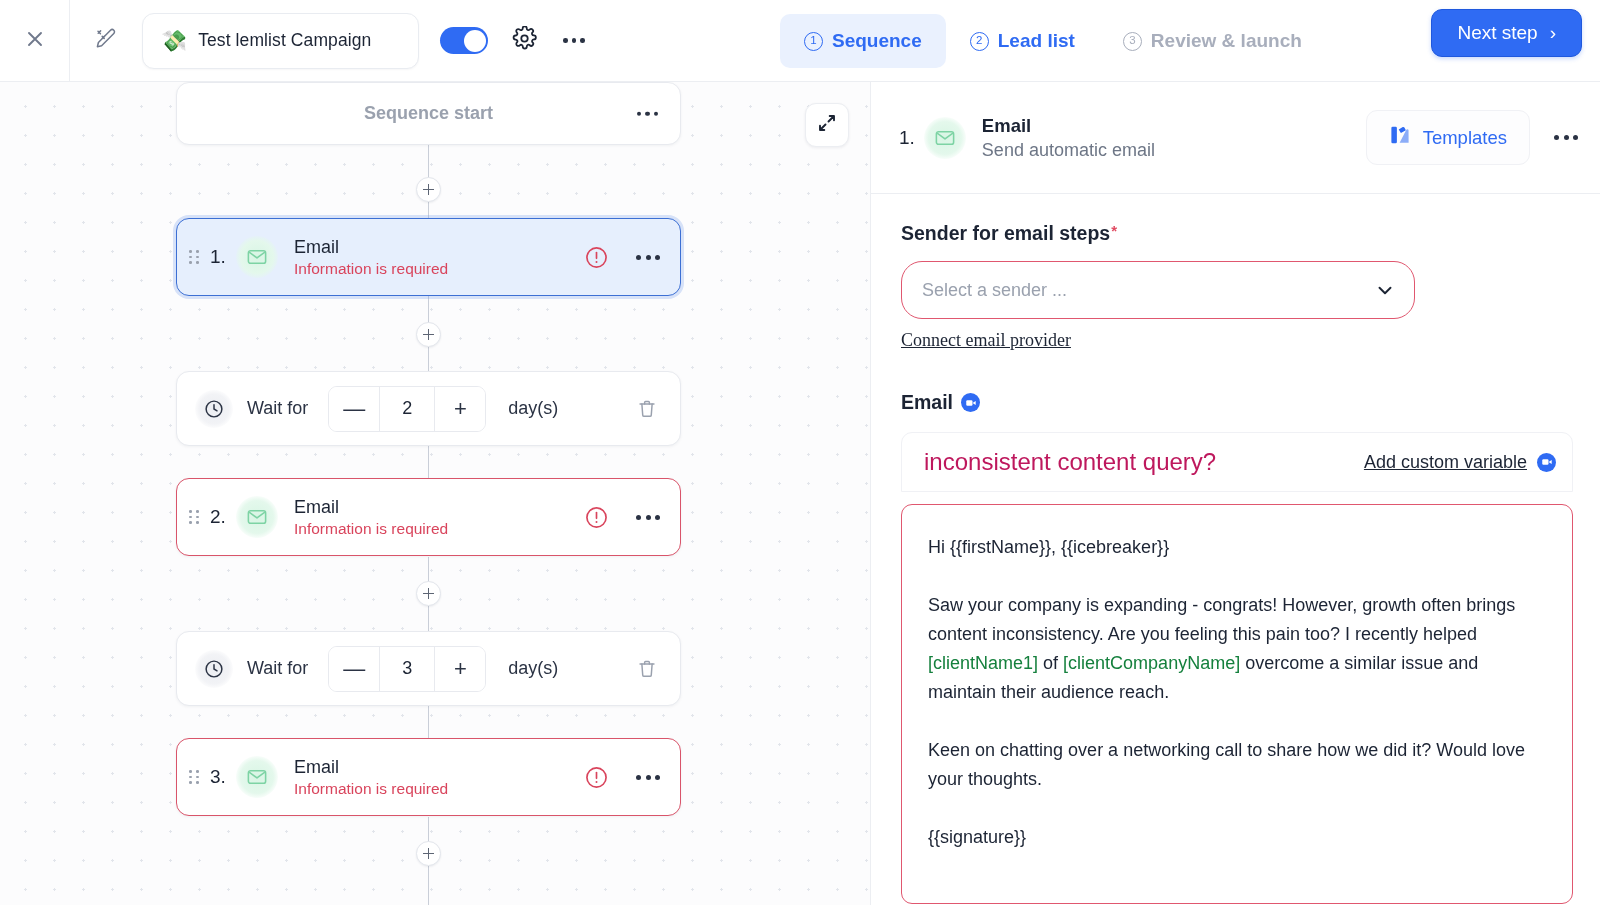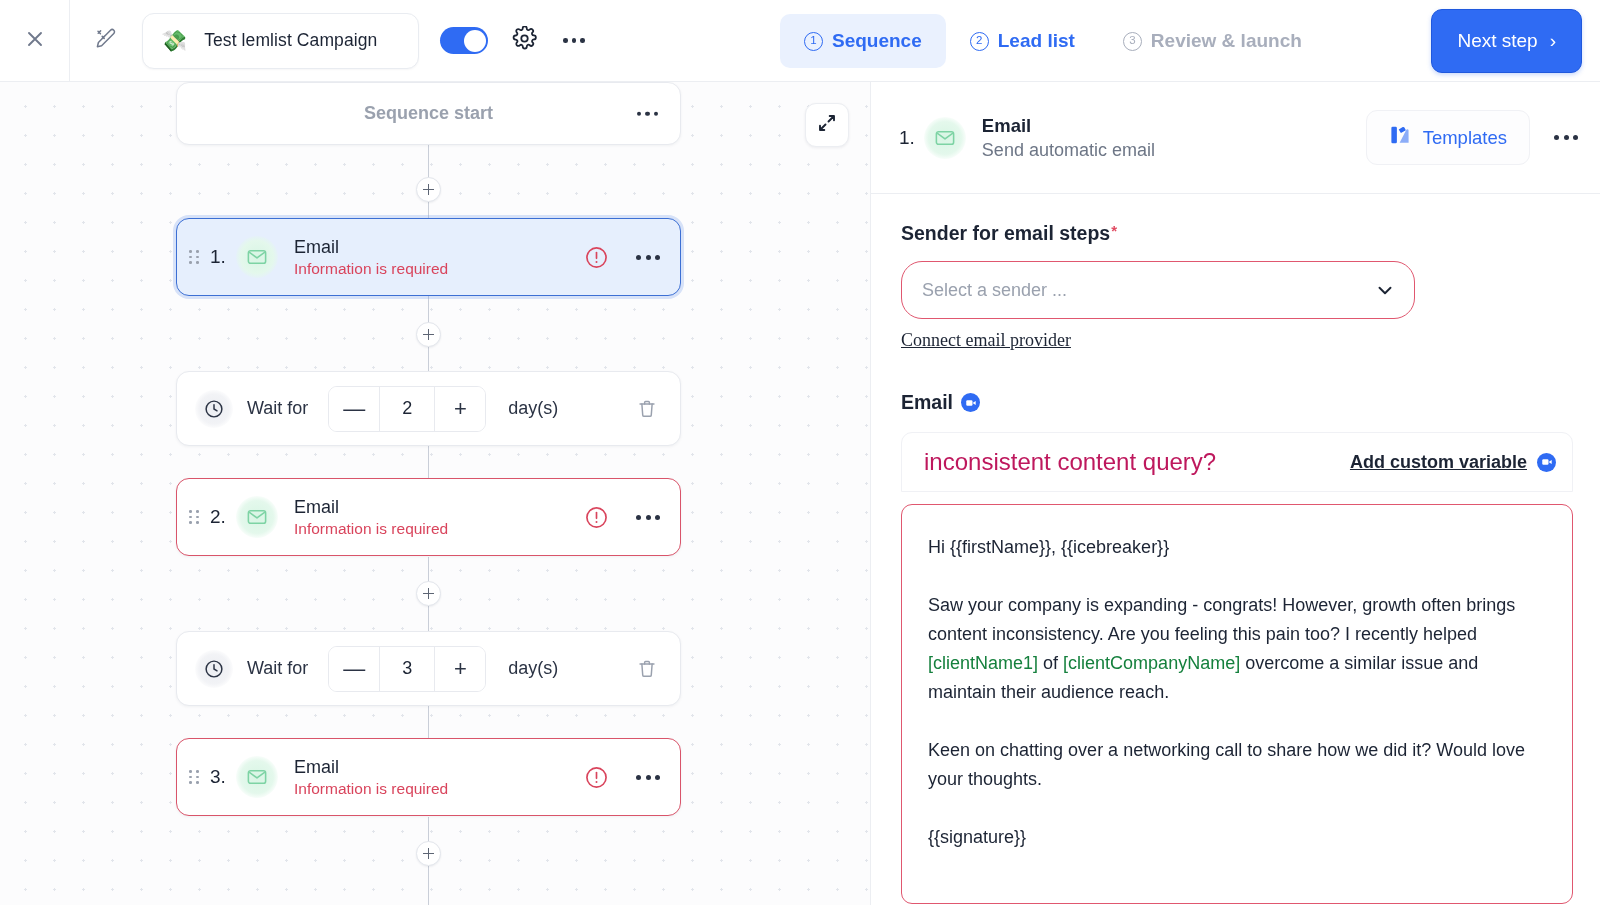--- a/index.html
+++ b/index.html
@@ -43,21 +43,21 @@
     height: 56px;
     padding: 0 22px 0 18px;
     min-width: 277px;
     border: 1px solid #e9ecf1;
     border-radius: 12px;
     background: #fff;
     box-shadow: 0 1px 2px rgba(20,30,60,.04);
     cursor: text;
   }
   .name-emoji { font-size: 21px; line-height: 1; }
-  .name-text { font-size: 17.5px; color: #1c2434; letter-spacing: .1px; margin-left: 6px; }
+  .name-text { font-size: 17.5px; color: #1c2434; letter-spacing: .1px; }
 
   .toggle {
     margin-left: 21px;
     width: 48px; height: 27px;
     border-radius: 14px;
     background: #2f6bf3;
     position: relative;
     cursor: pointer;
     flex: none;
   }
@@ -102,21 +102,21 @@
     border: 1.4px solid currentColor;
     font-size: 11.5px;
     font-weight: normal;
     display: flex; align-items: center; justify-content: center;
     line-height: 1;
   }
 
   .next-btn {
     position: absolute;
     right: 18px; top: 9px;
-    height: 64px;
+    height: 48px;
     padding: 0 25px;
     border-radius: 11px;
     background: #2f6bf3;
     border: 1px solid #1f58dd;
     color: #fff;
     font-size: 19px;
     display: flex; align-items: center; gap: 12px;
     cursor: pointer;
     box-shadow: 0 2px 4px rgba(47,107,243,.25);
   }
@@ -350,21 +350,21 @@
   .subject-row {
     margin-top: 18px;
     width: 672px; height: 60px;
     border: 1px solid #f0f1f5;
     border-radius: 11px 11px 0 0;
     background: #fff;
     display: flex; align-items: center;
     padding: 0 16px 0 22px;
   }
   .subject-val { font-size: 24px; color: #be185d; }
-  .subject-actions { margin-left: auto; display: flex; align-items: center; gap: 10px; font-weight: bold; }
+  .subject-actions { margin-left: auto; display: flex; align-items: center; gap: 10px; }
   .add-var {
     font-size: 18px; color: #1c2434;
     text-decoration: underline;
     cursor: pointer;
   }
 
   .body-box {
     margin-top: 12px;
     width: 672px;
     height: 400px;

